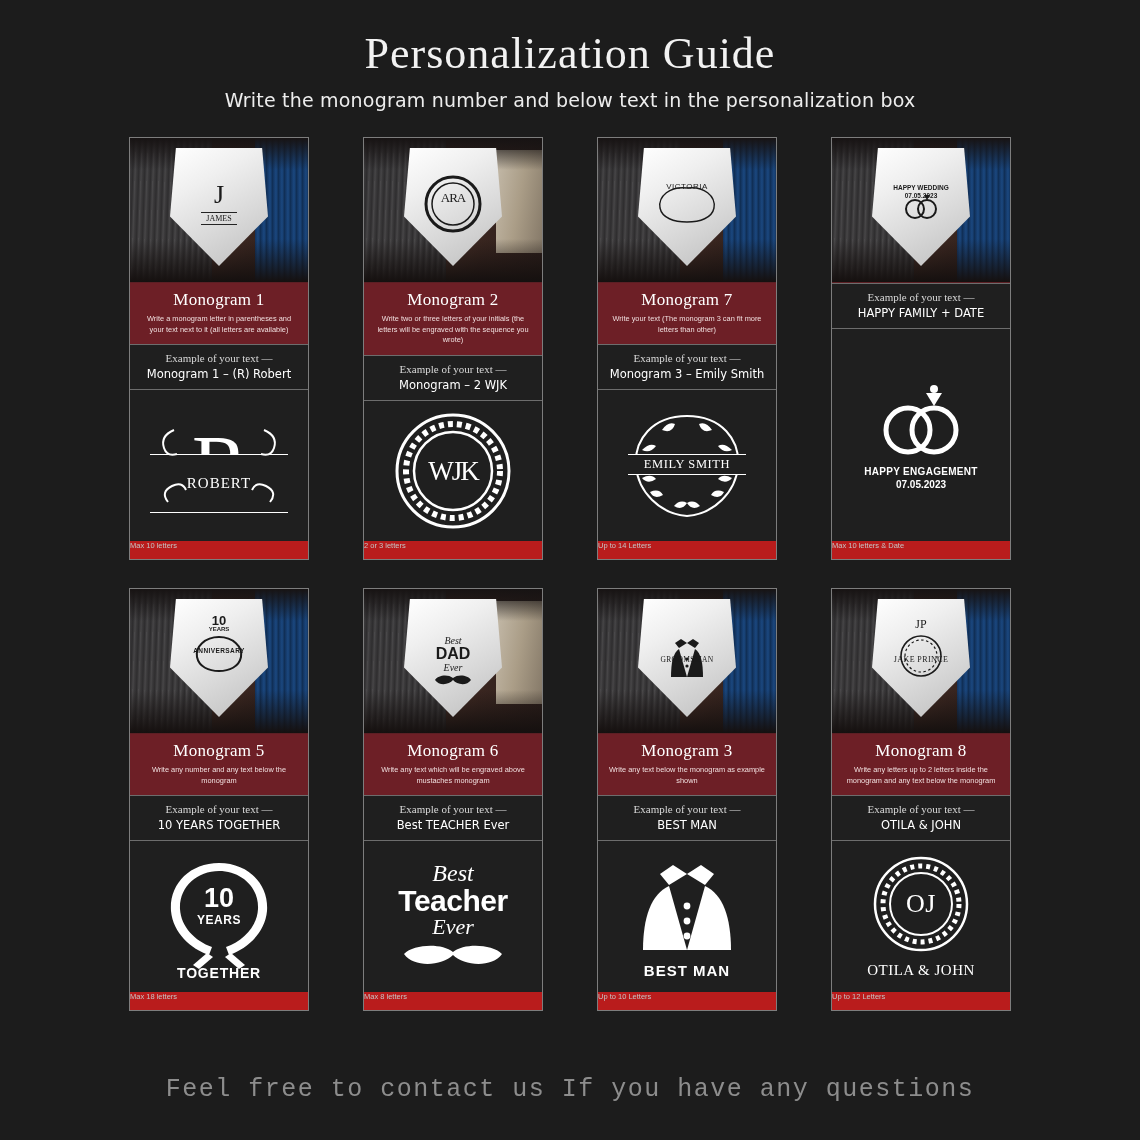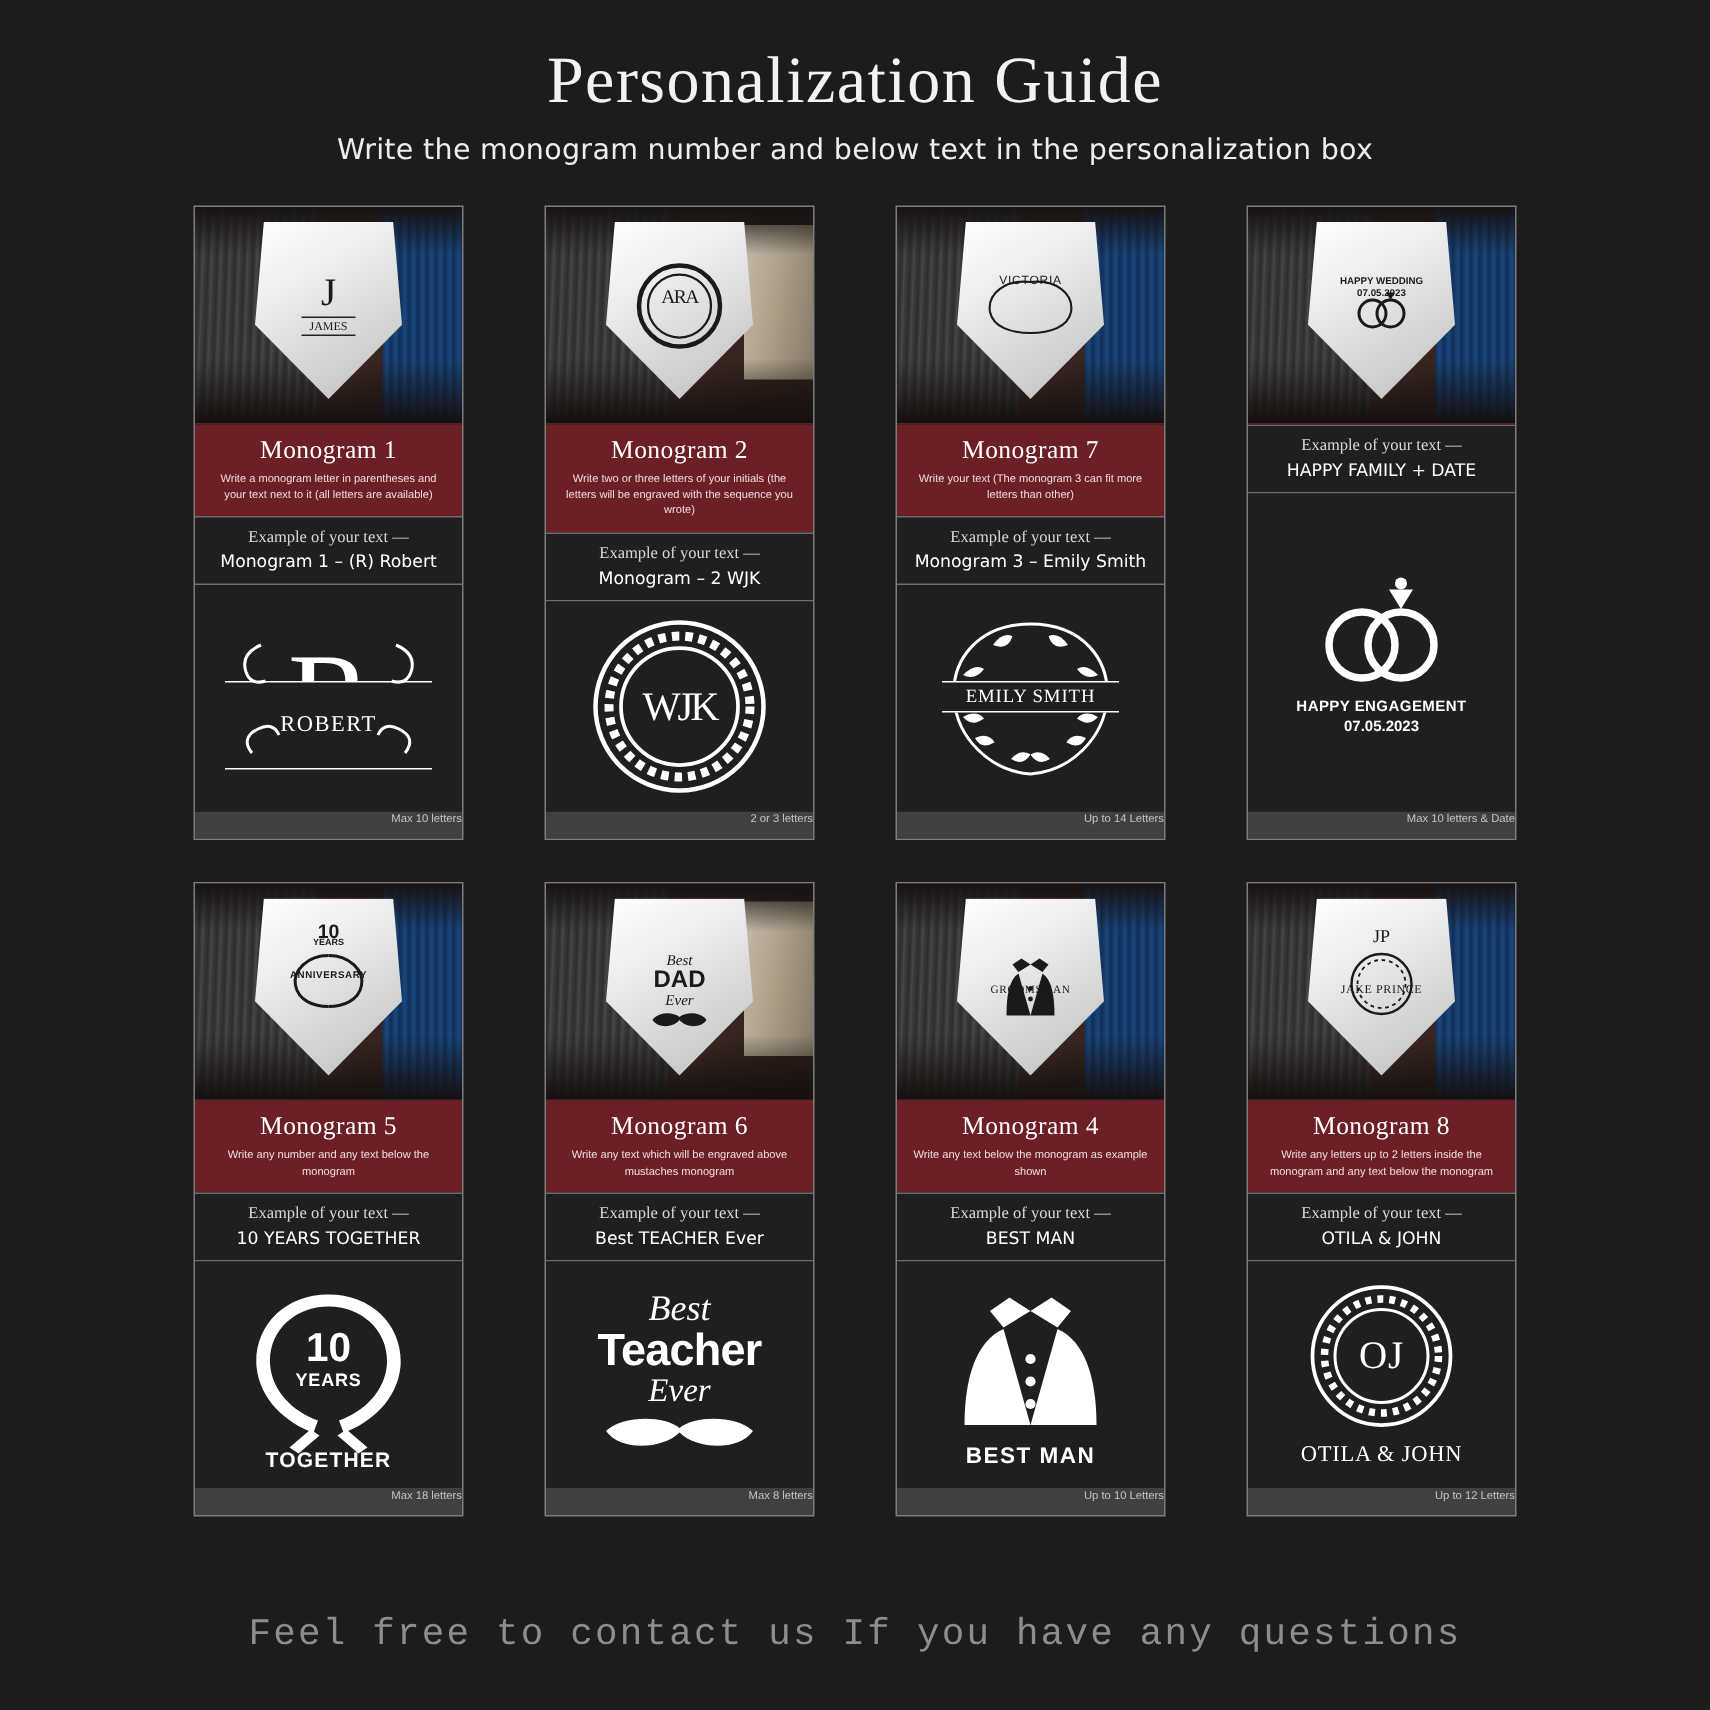--- a/index.html
+++ b/index.html
@@ -169,25 +169,25 @@
   }
   .art {
     flex: 1;
     display: flex;
     align-items: center;
     justify-content: center;
     position: relative;
     background: #1f1f1f;
   }
   .footnote {
-    text-align: right;
+    text-align: left;
     font-size: 7.5px;
     color: #c4c4c4;
     padding-bottom: 9px;
-    background: #404040;
+    background: #b91c1c;
   }
   .contact {
     position: absolute;
     left: 0; right: 0;
     bottom: 36px;
     text-align: center;
     font-size: 25px;
     color: #8d8d8d;
     font-family: Liberation Mono, monospace;
     letter-spacing: 1.5px;
@@ -484,21 +484,21 @@
               <path d="M16 16 L24 44 L8 44 C8 30 10 20 16 16" fill="#1a1a1a"></path>
               <path d="M32 16 L24 44 L40 44 C40 30 38 20 32 16" fill="#1a1a1a"></path>
               <circle cx="24" cy="26" r="1.6" fill="#1a1a1a"></circle>
               <circle cx="24" cy="33" r="1.6" fill="#1a1a1a"></circle>
             </svg>
             <div style="position:absolute;left:0;right:0;top:56px;text-align:center;font-family:'Liberation Serif',serif;font-size:7.5px;color:#1a1a1a;letter-spacing:0.4px;">GROOMSMAN</div>
           </div>
         </div>
       </div>
       <div class="red-band">
-        <h3>Monogram 4</h3>
+        <h3>Monogram 3</h3>
         <p>Write any text below the monogram as example shown</p>
       </div>
       <div class="example">
         <p class="lead">Example of your text —</p>
         <p class="val">BEST MAN</p>
       </div>
       <div class="art">
         <div style="text-align:center;">
           <svg width="120" height="104" viewBox="0 0 120 104" style="margin:0 auto;">
             <path d="M60 20 l-14 -9 l-13 9 l9 11 z" fill="#fff"></path>

